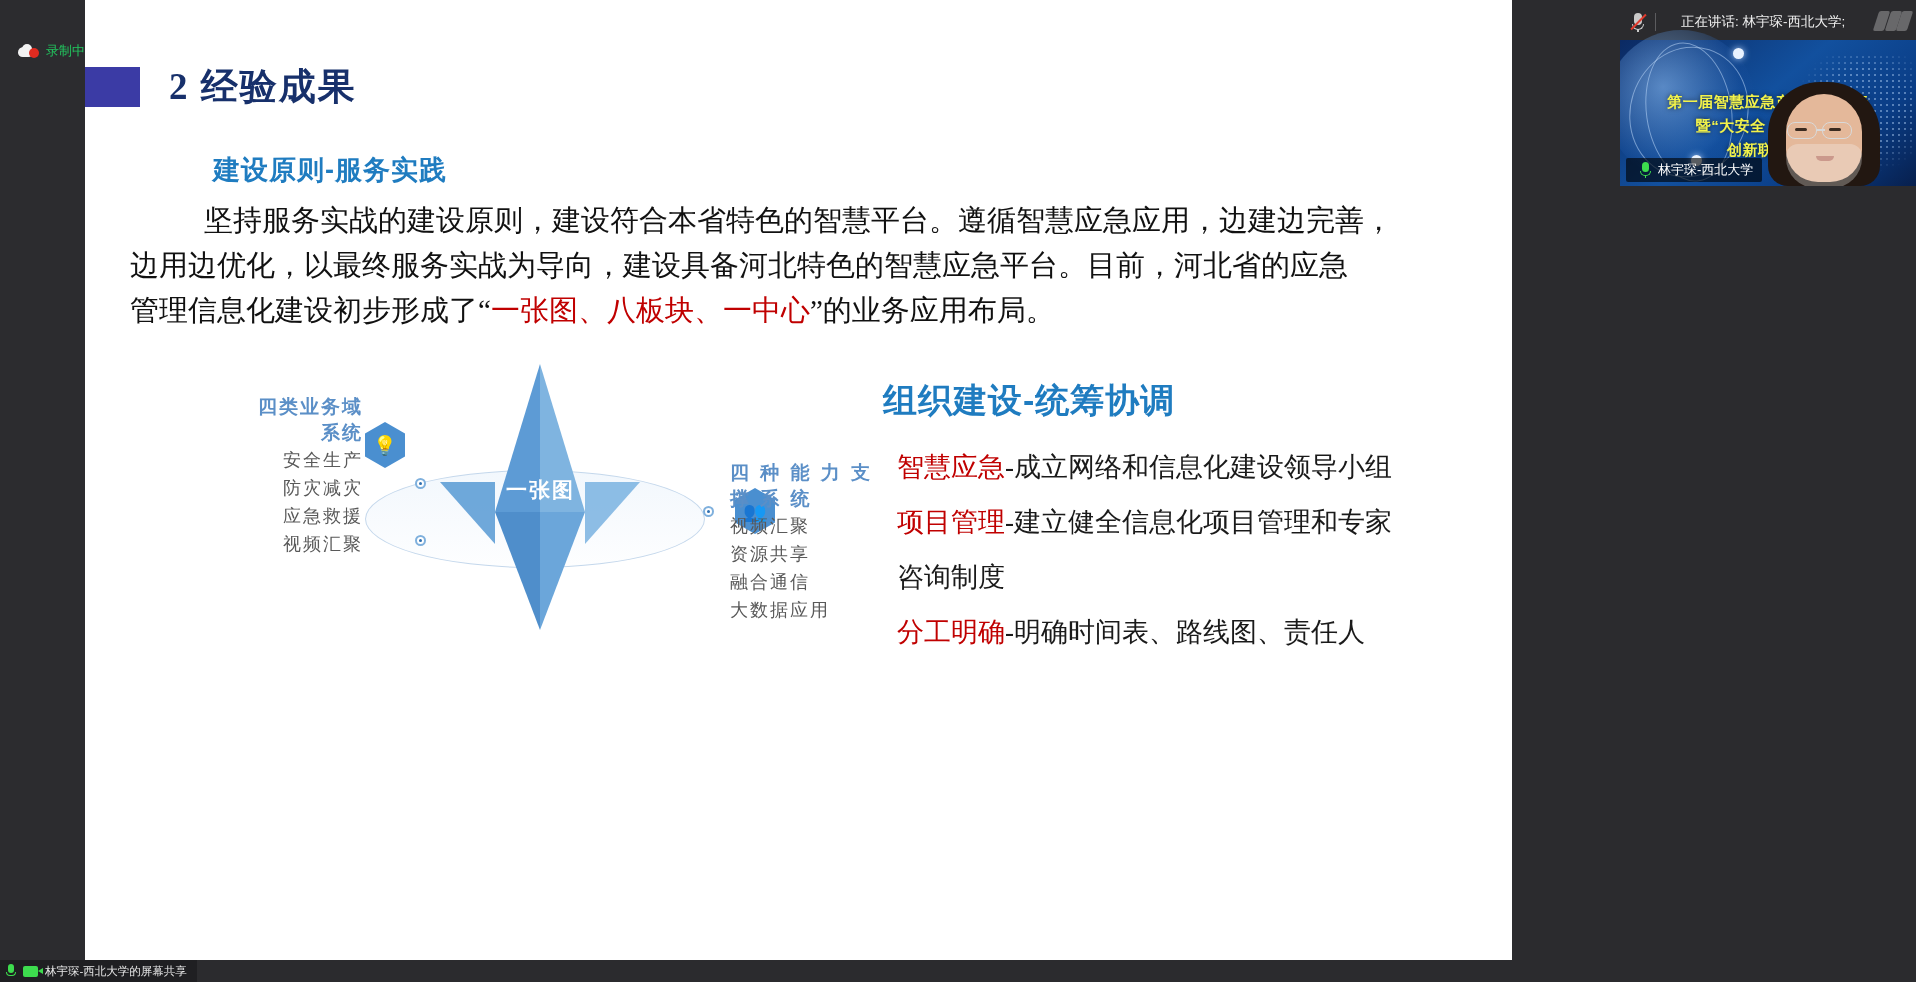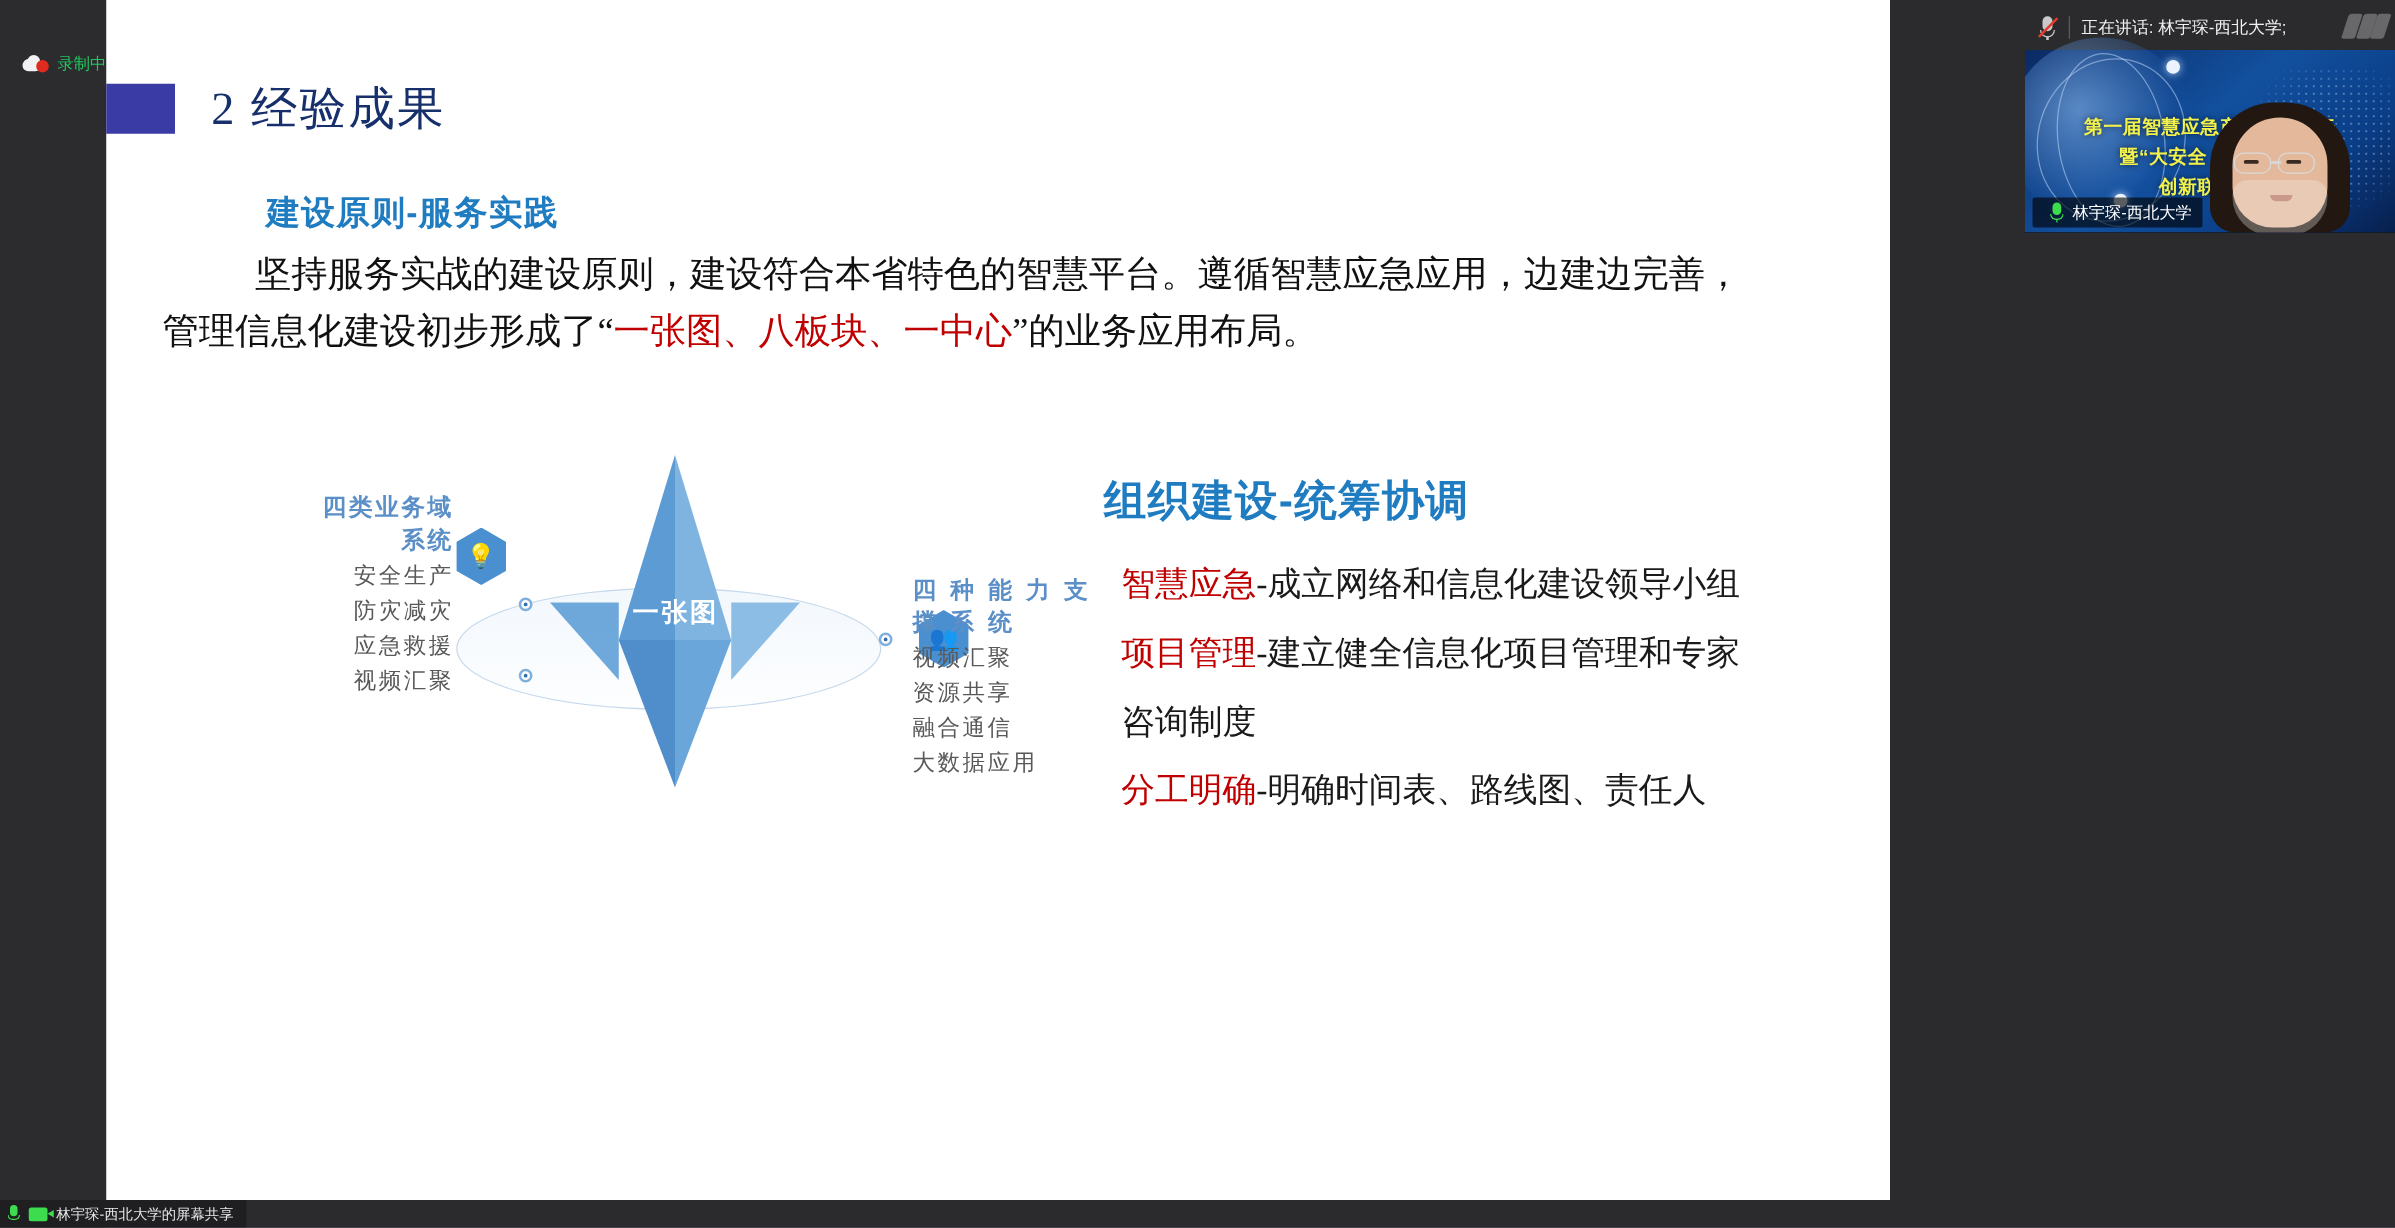--- a/index.html
+++ b/index.html
@@ -17,21 +17,21 @@
   .rec-cloud .c2 { position:absolute; left:4px; top:0px; width:10px; height:10px; background:#f2f2f2; border-radius:50%; }
   .rec-cloud .dot { position:absolute; left:11px; top:4px; width:10px; height:10px; background:#e02b20; border-radius:50%; }
   .rec-text { color:#22c55e; font-size:13px; white-space:nowrap; }
 
   
   .slide { position:absolute; left:85px; top:0; width:1427px; height:961px; background:#ffffff; overflow:hidden; }
 
   
   .title-row { position:absolute; left:0px; top:62px; display:flex; align-items:center; }
   .title-block { width:59px; height:40px; background:#3b3ba5; margin-left:-4px; }
-  .title-text { margin-left:29px; font-family:"Liberation Serif", serif; font-weight:normal; font-size:37px; color:#17306b; letter-spacing:2px;text-align:right; }
+  .title-text { margin-left:29px; font-family:"Liberation Serif", serif; font-weight:bold; font-size:37px; color:#17306b; letter-spacing:2px;text-align:right; }
 
   
   .sec-head { position:absolute; font-family:"Liberation Sans", sans-serif; font-weight:bold; color:#1f7cc0; }
   .sec1 { left:128px; top:152px; font-size:27px; letter-spacing:1px; }
   .sec2 { left:770px; top:378px; font-size:34px; letter-spacing:1px;margin-left:28px; }
 
   
   .para { position:absolute; left:45px; top:198px; width:1360px;
           font-family:"Liberation Serif", serif; font-size:29px; line-height:45px; color:#111; }
   .para .ln { display:block; white-space:nowrap; }
@@ -104,21 +104,21 @@
   
   .video { position:absolute; right:0; top:4px; width:296px; height:182px; background:#000; overflow:hidden; }
   .video-head { height:36px; background:#2b2b2e; display:flex; align-items:center; gap:9px; padding:0 10px; }
   .mic-muted { position:relative; width:16px; height:20px; flex:none; }
   .mic-muted .body { position:absolute; left:4px; top:1px; width:8px; height:12px; border-radius:4px; background:#c9c9c9; }
   .mic-muted .base { position:absolute; left:2px; top:12px; width:12px; height:6px;
                      border:1.6px solid #c9c9c9; border-top:0; border-radius:0 0 6px 6px; }
   .mic-muted .stem { position:absolute; left:7px; top:17px; width:2px; height:3px; background:#c9c9c9; }
   .mic-muted .slash { position:absolute; left:-2px; top:9px; width:21px; height:2px; background:#e23b2e; transform:rotate(-45deg); }
   .vh-div { width:1px; height:18px; background:#5c5c5f; }
-  .vh-text { color:#f0f0f0; font-size:13.5px; white-space:nowrap; overflow:hidden; }
+  .vh-text { color:#f0f0f0; font-size:13.5px; white-space:nowrap; overflow:hidden;margin-left:16px; }
   .vh-logo { position:absolute; right:6px; top:7px; width:34px; height:22px; opacity:.35; }
   .vh-logo span { position:absolute; width:11px; height:20px; background:#d9d9d9;
                   transform:skewX(-18deg); border-radius:2px; }
 
   .video-body { position:relative; height:146px;
                 background:linear-gradient(140deg,#0b2a63 0%,#12509e 45%,#0a3d86 75%,#071f4d 100%); }
   .globe { position:absolute; left:-14px; top:-10px; width:150px; height:150px; border-radius:50%;
            background:radial-gradient(circle at 38% 38%, rgba(150,200,255,.55), rgba(25,80,160,.25) 60%, rgba(10,40,95,0) 72%); }
   .globe-arc { position:absolute; border:1px solid rgba(200,225,255,.5); border-radius:50%; }
   .ga1 { left:10px; top:6px; width:118px; height:132px; transform:rotate(18deg); }
@@ -187,20 +187,21 @@
 
     <div class="title-row">
       <div class="title-block"></div>
       <div class="title-text">2 经验成果</div>
     </div>
 
     <div class="sec-head sec1">建设原则-服务实践</div>
 
     <div class="para">
       <span class="ln indent">坚持服务实战的建设原则，建设符合本省特色的智慧平台。遵循智慧应急应用，边建边完善，</span>
+      <span class="ln">边用边优化，以最终服务实战为导向，建设具备河北特色的智慧应急平台。目前，河北省的应急</span>
       <span class="ln"><span>管理信息化建设初步形成了“</span><span class="red">一张图、八板块、一中心</span><span>”的业务应用布局。</span></span>
     </div>
 
     <div class="diagram">
 
       <div class="left-labels">
         <div class="lbl-blue" style="white-space:pre-line;">四类业务域
 系统</div>
         <div class="lbl-gray">安全生产</div>
         <div class="lbl-gray">防灾减灾</div>

